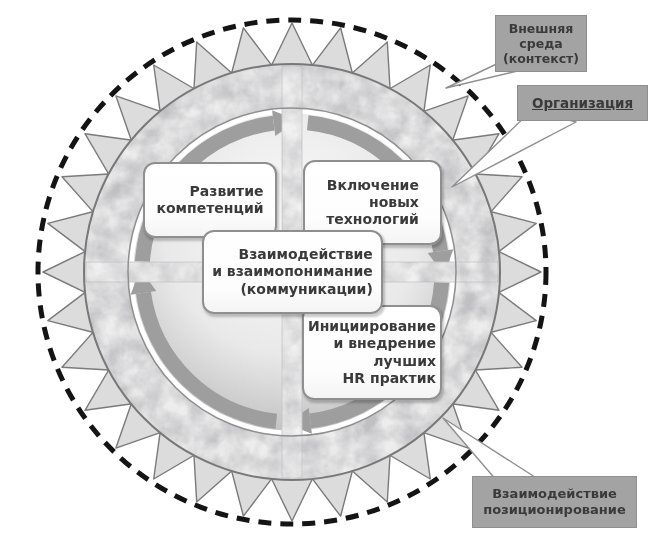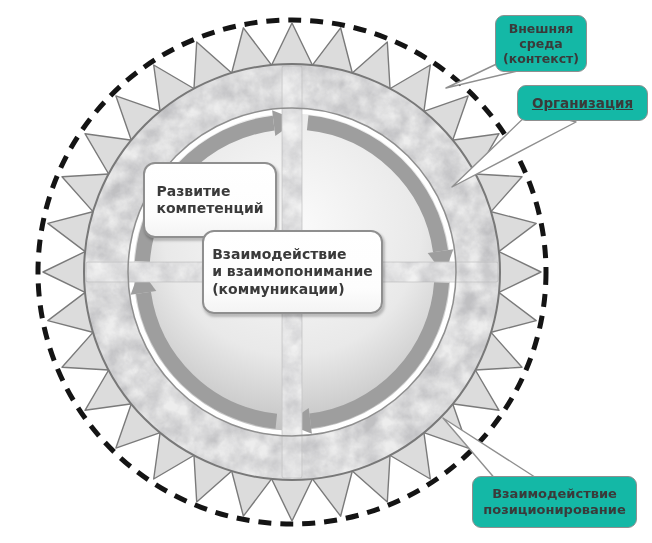--- a/index.html
+++ b/index.html
@@ -3,31 +3,31 @@
 <meta charset="utf-8">
 <style>
   html,body{margin:0;padding:0;background:#ffffff;}
   #canvas{
     position:relative;width:652px;height:543px;overflow:hidden;background:#ffffff;
     font-family:"DejaVu Sans","Liberation Sans",sans-serif;
   }
   #diagram-svg{position:absolute;left:0;top:0;}
   .dbox{
     position:absolute;display:flex;align-items:center;justify-content:center;
-    text-align:left;white-space:pre-line;
+    text-align:right;white-space:pre-line;
     background:linear-gradient(180deg,#ffffff 0%,#fdfdfd 70%,#f4f4f4 100%);
     border:2px solid #8f8f8f;border-radius:12px;
     box-shadow:1.5px 2.5px 2.5px rgba(0,0,0,0.22);
     color:#3a3a3a;font-weight:bold;font-size:14px;line-height:1.22;
     padding:0 4px;box-sizing:border-box;
   }
   .callout{
     position:absolute;display:flex;align-items:center;justify-content:center;
     text-align:center;white-space:pre-line;
-    background:#14b8a6;border:1.6px solid #8f8f8f;border-radius:9px;
+    background:#a3a3a3;border:1.6px solid #8f8f8f;border-radius:0;
     color:#3a3a3a;font-weight:bold;font-size:12.5px;line-height:1.22;
     padding:2px 3px;box-sizing:border-box;
   }
 </style>
 </head>
 <body>
 
 <div id="canvas">
 
   <svg id="diagram-svg" width="652" height="543" viewBox="0 0 652 543">
@@ -111,26 +111,33 @@
     <circle cx="292" cy="272" r="164" fill="none" stroke="#8f8f8f" stroke-width="1.5"></circle>
 
     <polygon points="446,88 505,60 530,68" fill="#ffffff" stroke="#8f8f8f" stroke-width="1.4" stroke-linejoin="round"></polygon>
     <polygon points="452,187 532,110 576,122" fill="#ffffff" stroke="#8f8f8f" stroke-width="1.4" stroke-linejoin="round"></polygon>
     <polygon points="443,418 497,481 541,481" fill="#ffffff" stroke="#8f8f8f" stroke-width="1.4" stroke-linejoin="round"></polygon>
   </svg>
 
   <div class="dbox" style="left:143px;top:162px;width:134px;height:76px;">Развитие
 компетенций</div>
 
+  <div class="dbox" style="left:303px;top:160px;width:139px;height:85px;">Включение
+новых
+технологий</div>
 
   <div class="dbox" style="left:202px;top:230px;width:181px;height:84px;z-index:2;">Взаимодействие
 и взаимопонимание
 (коммуникации)</div>
 
 
+  <div class="dbox" style="left:302px;top:305px;width:140px;height:95px;">Инициирование
+и внедрение
+лучших
+HR практик</div>
 
   <div class="callout" style="left:495px;top:15px;width:92px;height:57px;">Внешняя
 среда
 (контекст)</div>
 
   <div class="callout" style="left:517px;top:85px;width:131px;height:36px;font-size:13.5px;text-decoration:underline;">Организация</div>
 
   <div class="callout" style="left:472px;top:476px;width:165px;height:52px;font-size:13px;">Взаимодействие
 позиционирование</div>
 

